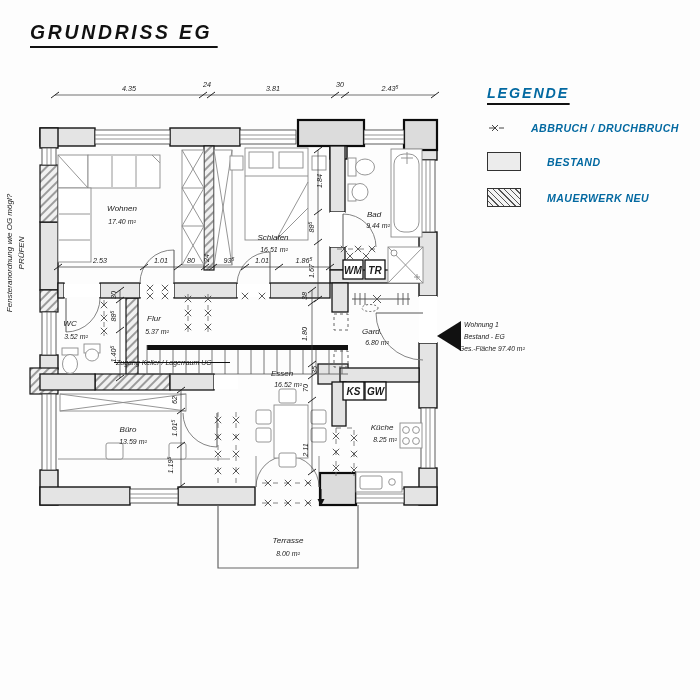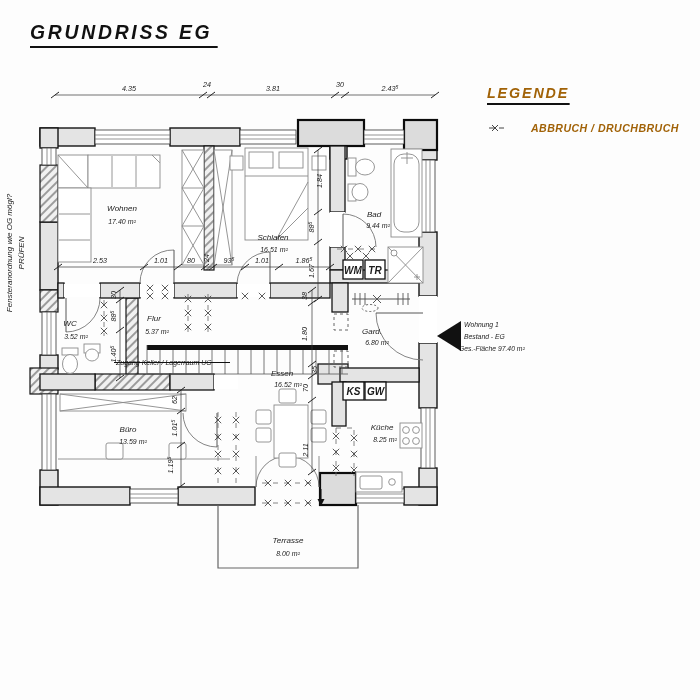--- a/index.html
+++ b/index.html
@@ -2,21 +2,21 @@
 <html><head>
 <meta charset="utf-8">
 <style>
   html,body{margin:0;padding:0;}
   body{width:700px;height:700px;background:#fdfdfd;font-family:"Liberation Sans",sans-serif;position:relative;overflow:hidden;}
   .sheet{position:absolute;inset:0;font-style:italic;}
   .title{position:absolute;left:30px;top:20px;font-size:21px;font-weight:bold;letter-spacing:3px;color:#111;
          border-bottom:2.5px solid #111;padding:0 6px 2px 0;transform:scaleX(.92);transform-origin:left;}
   .sidenote{position:absolute;left:4px;top:338px;width:170px;text-align:center;font-size:8px;color:#222;
             transform:rotate(-90deg);transform-origin:0 0;line-height:1.5;}
-  .legend{position:absolute;left:487px;top:84px;width:205px;color:#a16207;}
+  .legend{position:absolute;left:487px;top:84px;width:205px;color:#0369a1;}
   .lg-title{font-size:15px;font-weight:bold;letter-spacing:2px;border-bottom:2px solid #111;display:inline-block;padding-bottom:2px;margin-bottom:16px;transform:scaleX(.95);transform-origin:left;}
   .lg-item{display:flex;align-items:center;gap:26px;margin-bottom:17px;}
   .lg-label{font-size:11.5px;font-weight:bold;letter-spacing:.5px;transform:scaleX(.92);transform-origin:left;white-space:nowrap;}
   .sw{width:32px;height:17px;border:1px solid #333;flex:0 0 auto;}
   .sw.bestand{background:#ececec;}
   .sw.hatch{background:repeating-linear-gradient(45deg,#f4f4f4 0 3px,#555 3px 4px);}
   svg.plan{position:absolute;left:0;top:0;}
   svg text{font-family:"Liberation Sans",sans-serif;fill:#1c1c1c;}
   .rm{font-size:8px;}
   .ar{font-size:7px;}
@@ -38,20 +38,28 @@
   </div>
 
   <div class="legend">
     <div class="lg-title">LEGENDE</div>
     <div class="lg-item">
       <svg width="46" height="14">
         <line x1="2" y1="7" x2="44" y2="7" stroke="#444" stroke-width="1" stroke-dasharray="5 5"></line>
         <path d="M5 4 L11 10 M5 10 L11 4 M20 4 L26 10 M20 10 L26 4 M35 4 L41 10 M35 10 L41 4" stroke="#444" stroke-width="1" fill="none"></path>
       </svg>
       <span class="lg-label">ABBRUCH / DRUCHBRUCH</span>
+    </div>
+    <div class="lg-item">
+      <span class="sw bestand"></span>
+      <span class="lg-label">BESTAND</span>
+    </div>
+    <div class="lg-item">
+      <span class="sw hatch"></span>
+      <span class="lg-label">MAUERWERK NEU</span>
     </div>
   </div>
 
   <svg class="plan" width="700" height="700" viewBox="0 0 700 700">
     <defs>
       <pattern id="hatch" patternUnits="userSpaceOnUse" width="6" height="6" patternTransform="rotate(45)">
         <rect width="6" height="6" fill="#f1f1f1"></rect>
         <line x1="1" y1="0" x2="1" y2="6" stroke="#555" stroke-width="1.1"></line>
       </pattern>
       <path id="tk" d="M-4 3 L4 -3" stroke="#222" stroke-width="1" fill="none"></path>

